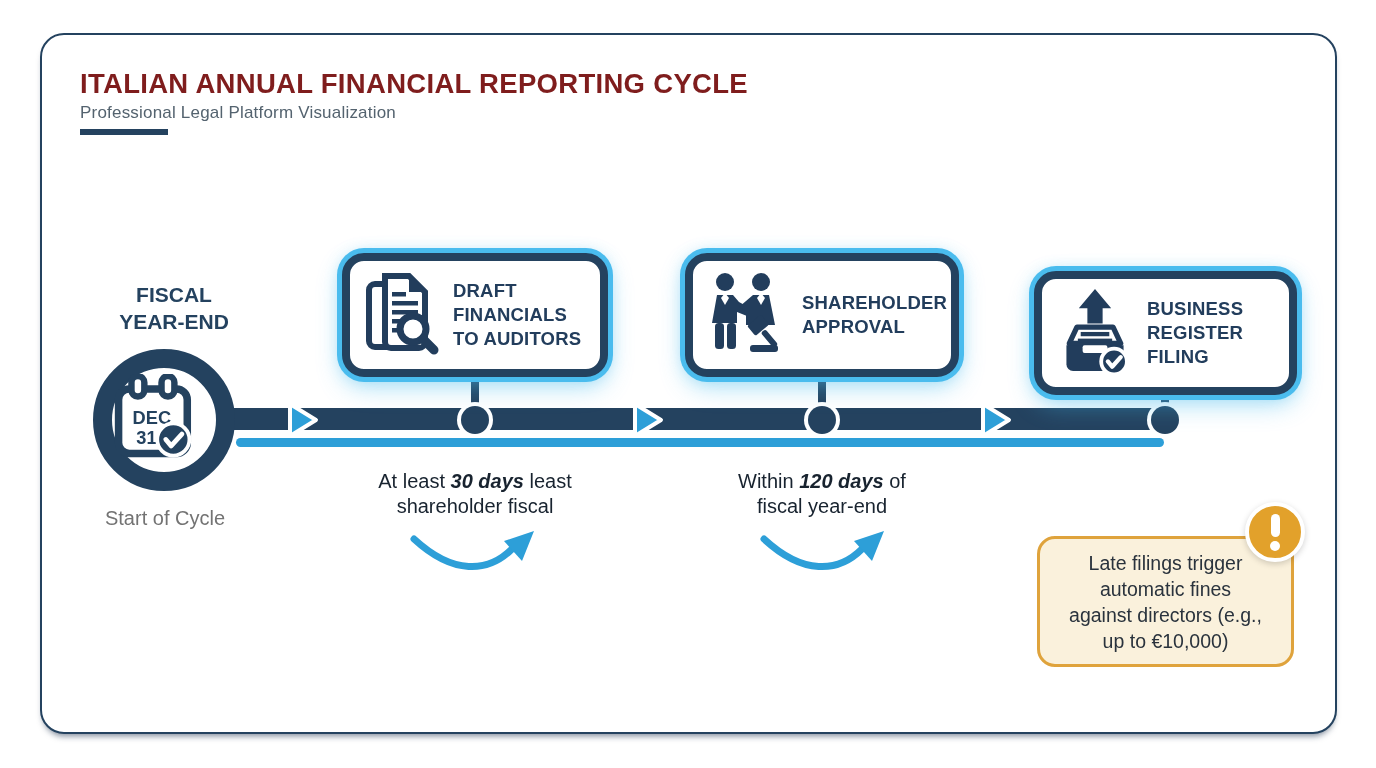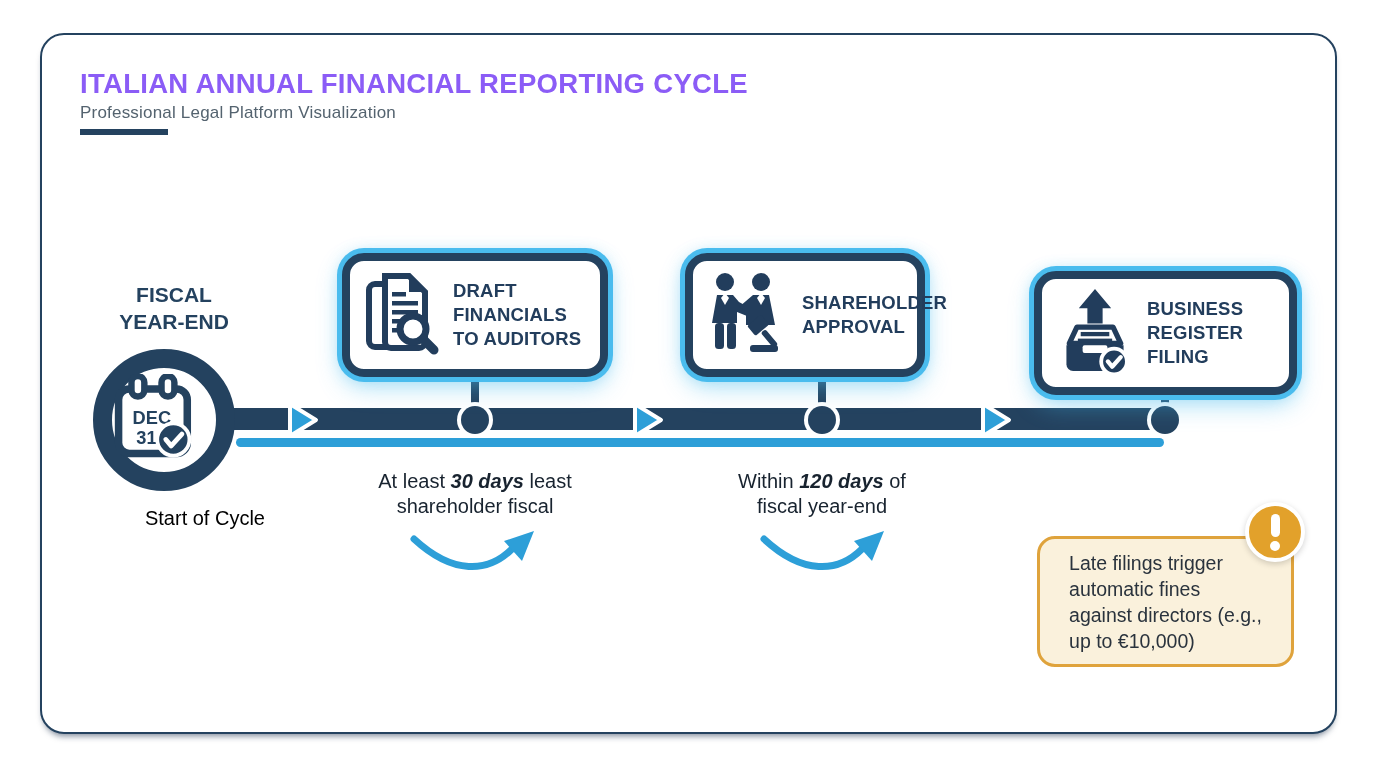--- a/index.html
+++ b/index.html
@@ -4,31 +4,31 @@
 <style>
   * { margin:0; padding:0; box-sizing:border-box; }
   html,body { width:1376px; height:768px; background:#ffffff; overflow:hidden;
               font-family:"Liberation Sans", sans-serif; }
   .frame { position:absolute; left:40px; top:33px; width:1297px; height:701px;
            background:#fff; border:2.5px solid #24425F; border-radius:24px;
            box-shadow:0 5px 6px -3px rgba(20,40,70,.55); }
   .abs { position:absolute; }
 
   
-  .title { left:38px; top:33px; font-size:27.5px; font-weight:800; color:#8b5cf6; letter-spacing:.3px; }
+  .title { left:38px; top:33px; font-size:27.5px; font-weight:800; color:#7f1d1d; letter-spacing:.3px; }
   .subtitle { left:38px; top:68px; font-size:17px; color:#54636F; letter-spacing:.2px; }
   .title-underline { left:38px; top:94px; width:88px; height:6px; background:#24425F; }
 
   
   .fiscal-label { left:32px; top:246px; width:200px; text-align:center; font-size:21px;
                   font-weight:800; color:#24425F; line-height:27px; white-space:pre-line; }
   .start-circle { left:51px; top:314px; width:142px; height:142px; border:19px solid #24425F;
                   border-radius:50%; background:#fff; z-index:5; display:flex;
                   align-items:center; justify-content:flex-start; }
-  .start-caption { left:23px; top:472px; width:200px; text-align:right; font-size:20px; color:#000000; }
+  .start-caption { left:23px; top:472px; width:200px; text-align:center; font-size:20px; color:#737373; }
 
   
   .bar-dark { left:186px; top:373px; width:940px; height:22px; background:#24425F;
               border-radius:0 11px 11px 0; z-index:2; }
   .bar-light { left:194px; top:403px; width:928px; height:9px; background:#2D9FD8;
                border-radius:4.5px; z-index:1; }
   .play { top:366px; width:32px; height:38px; z-index:3; }
   .connector { top:335px; width:8px; height:55px; background:#24425F; z-index:2; }
   .node { top:371px; width:28px; height:28px; background:#24425F; border-radius:50%;
           box-shadow:0 0 0 4px #fff; z-index:4; }
@@ -42,21 +42,21 @@
 
   
   .caption { top:434px; width:340px; text-align:center; font-size:20px; color:#18232F; line-height:25px; }
   .caption b { font-weight:800;font-style:italic; }
   .swoosh { top:492px; width:134px; height:44px; }
 
   
   .warn-box { left:995px; top:501px; width:257px; height:131px; background:#FAF1DC;
               border:3px solid #DFA33C; border-radius:18px; z-index:7;
               display:flex; align-items:center; justify-content:center; }
-  .warn-text { font-size:19.5px; color:#2A333D; text-align:left; line-height:26px; white-space:pre-line; }
+  .warn-text { font-size:19.5px; color:#2A333D; text-align:center; line-height:26px; white-space:pre-line; }
   .warn-icon { left:1203px; top:467px; width:60px; height:60px; background:#E2A12B;
                border:4px solid #fff; border-radius:50%; z-index:8;
                display:flex; flex-direction:column; align-items:center; justify-content:center;
                gap:4px; box-shadow:0 2px 6px rgba(0,0,0,.18); }
   .warn-bar { width:9px; height:23px; background:#fff; border-radius:4.5px; }
   .warn-dot { width:10px; height:10px; background:#fff; border-radius:50%; }
 </style>
 </head>
 <body>
 
@@ -116,21 +116,21 @@
         <rect x="28" y="57" width="10" height="4.5" fill="#223D5C"></rect>
         <circle cx="49" cy="58" r="13" fill="#fff" stroke="#223D5C" stroke-width="7"></circle>
         <line x1="59" y1="68" x2="70" y2="79" stroke="#223D5C" stroke-width="9" stroke-linecap="round"></line>
       </svg>
     </span>
     <div class="mbox-title">DRAFT
 FINANCIALS
 TO AUDITORS</div>
   </div>
 
-  <div class="abs mbox" style="left:643px; width:240px;">
+  <div class="abs mbox" style="left:643px; width:274px;">
     <span>
       <svg width="84" height="84" viewBox="0 0 84 84">
         <circle cx="19" cy="11" r="9" fill="#223D5C"></circle>
         <circle cx="55" cy="11" r="9" fill="#223D5C"></circle>
         <path d="M6 52 L11 24 H27 L33 31 L44 37 L41 45 L31 41 V52 Z" fill="#223D5C"></path>
         <path d="M40 54 V40 L33 36 L47 24 H63 L69 54 Z" fill="#223D5C"></path>
         <polygon points="19,22 23,27 19,34 15,27" fill="#fff"></polygon>
         <polygon points="55,22 59,27 55,34 51,27" fill="#fff"></polygon>
         <rect x="9" y="52" width="9" height="26" rx="3.5" fill="#223D5C"></rect>
         <rect x="21" y="52" width="9" height="26" rx="3.5" fill="#223D5C"></rect>

